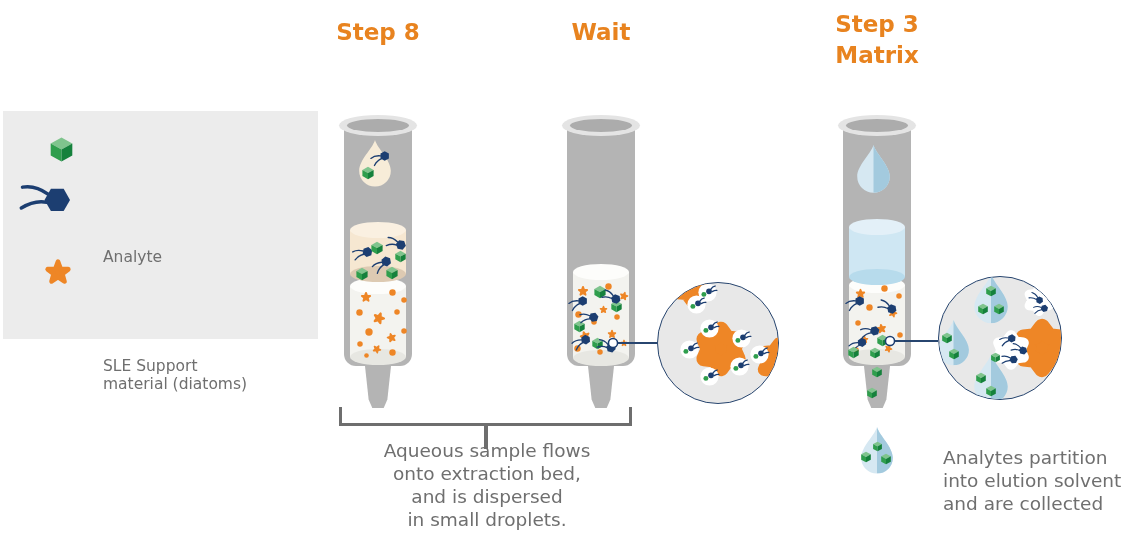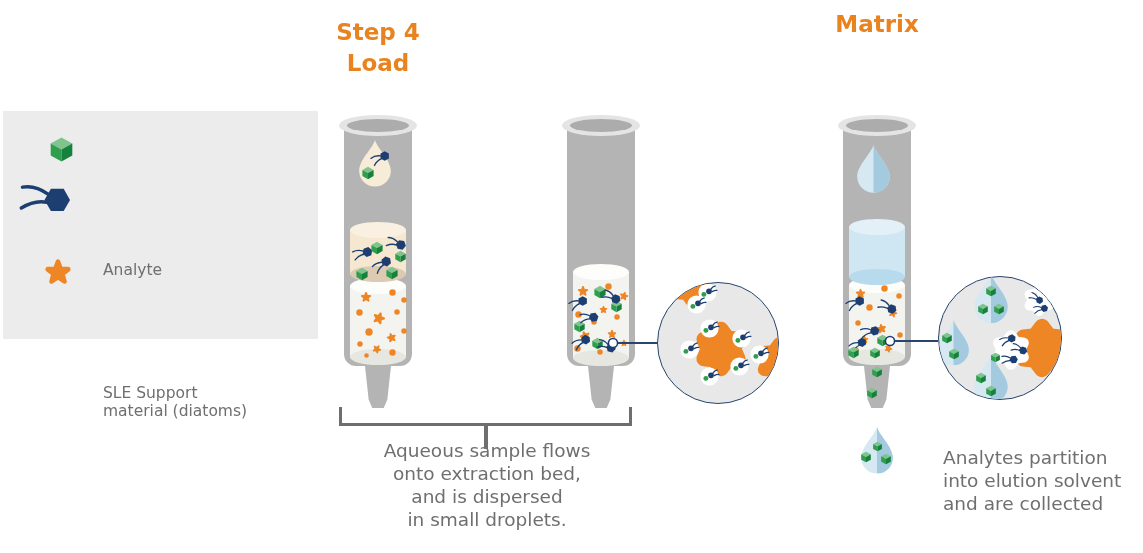--- a/index.html
+++ b/index.html
@@ -2,51 +2,52 @@
 <html><head>
 <meta charset="utf-8">
 <style>
   html,body{margin:0;padding:0;background:#fff;}
   #stage{position:relative;width:1143px;height:553px;background:#fff;overflow:hidden;
          font-family:"DejaVu Sans","Liberation Sans",sans-serif;}
   .abs{position:absolute;}
   .step-header{position:absolute;width:124px;text-align:center;font-weight:bold;
                font-size:23px;line-height:31px;color:#E8831F;z-index:4;}
   .legend-panel{position:absolute;left:3px;top:111px;width:315px;height:228px;background:#ECECEC;z-index:0;}
-  .legend-label{position:absolute;left:100px;font-size:15.5px;line-height:17.5px;color:#6F6F6F;white-space:pre-line;margin-top:13px;}
+  .legend-label{position:absolute;left:100px;font-size:15.5px;line-height:17.5px;color:#6F6F6F;white-space:pre-line;}
   .caption{position:absolute;color:#6F6F6F;font-size:18.5px;line-height:23px;white-space:pre-line;z-index:4;}
   .bracket{position:absolute;left:339px;top:407px;width:293px;height:19px;box-sizing:border-box;
            border-left:3px solid #6E6E6E;border-right:3px solid #6E6E6E;border-bottom:3px solid #6E6E6E;z-index:3;}
   .bracket-tick{position:absolute;left:484px;top:426px;width:4px;height:23px;background:#6E6E6E;z-index:3;}
   .mag-circle{position:absolute;border-radius:50%;background:#E8E8E8;border:1.6px solid #27456F;
               overflow:hidden;z-index:3;box-sizing:border-box;}
   .connector{position:absolute;height:2px;background:#27456F;z-index:2;}
   #tubes{position:absolute;inset:0;z-index:1;}
   #page-particles{position:absolute;inset:0;z-index:2;}
   .glyph{position:absolute;pointer-events:none;}
   .glyph svg{display:block;overflow:visible;}
 </style>
 </head>
 <body>
 
 <div id="stage">
 
   <div class="step-header" style="left:316px;top:17px">
-    <div>Step 4</div>
-    <div>Load</div>
+    <div>Step 8</div>
   </div>
   <div class="step-header" style="left:539px;top:17px">
+    <div>Wait</div>
   </div>
   <div class="step-header" style="left:815px;top:9px">
+    <div>Step 3</div>
     <div>Matrix</div>
   </div>
 
   <div class="legend-panel">
     <div class="legend-label" style="top:138px">Analyte</div>
-    <div class="legend-label" style="top:261px">SLE Support
+    <div class="legend-label" style="top:247px">SLE Support
 material (diatoms)</div>
   </div>
 
   <div id="tubes">
       <div class="abs" style="left: 344px; top: 126px; width: 68px; height: 240px; background: rgb(180, 180, 180); border-radius: 0px 0px 12px 12px;"></div>
       <div class="abs" style="left: 350px; top: 286px; width: 56px; height: 71px; background: rgb(243, 243, 239);"></div>
       <div class="abs" style="left: 350px; top: 349px; width: 56px; height: 16px; background: rgb(231, 231, 226); border-radius: 50%;"></div>
       <div class="abs" style="left: 350px; top: 278px; width: 56px; height: 16px; background: rgb(253, 253, 251); border-radius: 50%;"></div>
       <div class="abs" style="left: 350px; top: 230px; width: 56px; height: 44px; background: rgb(246, 231, 209);"></div>
       <div class="abs" style="left: 350px; top: 266px; width: 56px; height: 16px; background: rgb(221, 202, 178); border-radius: 50%;"></div>

